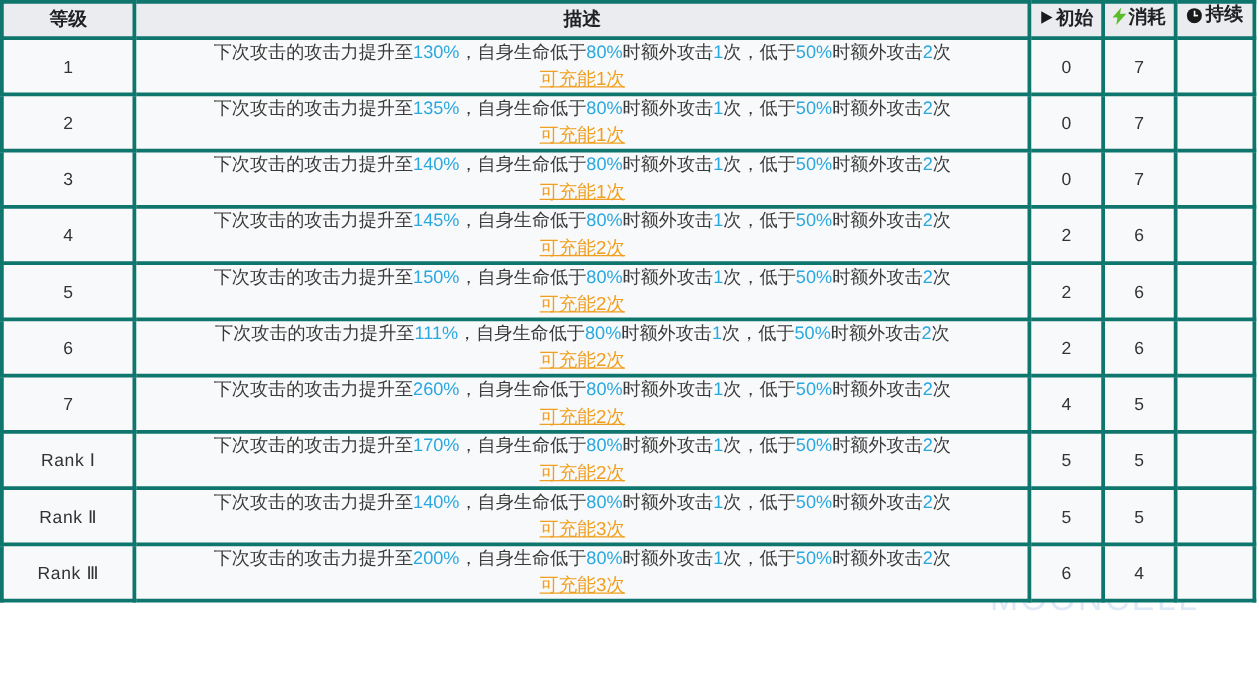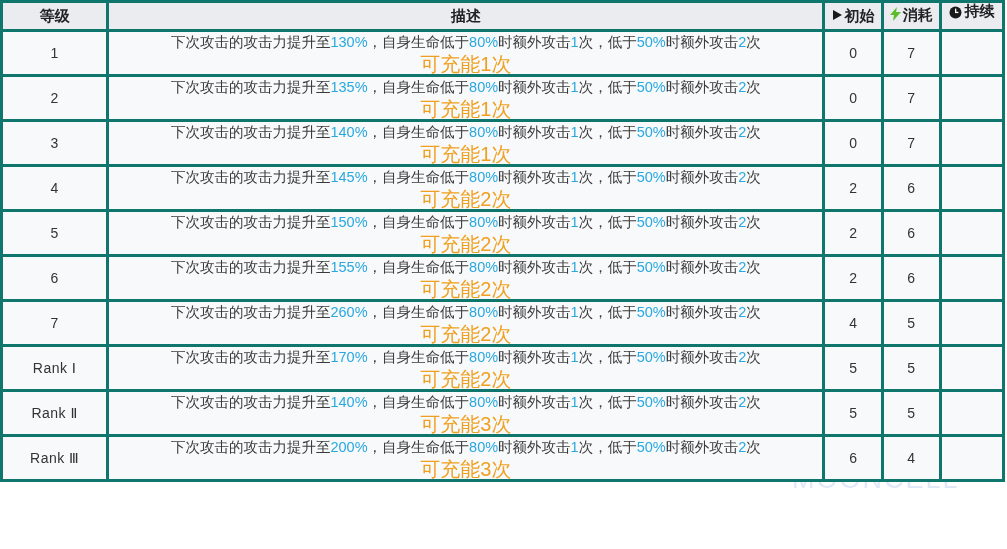--- a/index.html
+++ b/index.html
@@ -135,22 +135,23 @@
 
   .desc-line1 {
     display: block;
     font-size: 14.5px;
     white-space: nowrap;
     color: #3a3a3a;
   }
   .desc-line2 {
     display: block;
     margin-top: 2px;
-    font-size: 20px;
+    font-size: 15px;
     color: #f0a020;
+    text-decoration: underline;
   }
   .hl { color: #29a8e0; }
   .hl-num { color: #29a8e0; }
 </style>
 </head>
 <body>
 
 <div class="skill-table-wrap">
 
   <div class="watermark">
@@ -271,21 +272,21 @@
             <span class="desc-line1"><span>下次攻击的攻击力提升至</span><span class="hl">150%</span><span>，自身生命低于</span><span class="hl">80%</span><span>时额外攻击</span><span class="hl-num">1</span><span>次，低于</span><span class="hl">50%</span><span>时额外攻击</span><span class="hl-num">2</span><span>次</span></span>
             <span class="desc-line2">可充能2次</span>
           </td>
           <td class="c-num">2</td>
           <td class="c-num">6</td>
           <td class="c-num c-dur"></td>
         </tr>
         <tr>
           <td class="c-lv">6</td>
           <td class="c-desc">
-            <span class="desc-line1"><span>下次攻击的攻击力提升至</span><span class="hl">155%</span><span>，自身生命低于</span><span class="hl">80%</span><span>时额外攻击</span><span class="hl-num">1</span><span>次，低于</span><span class="hl">50%</span><span>时额外攻击</span><span class="hl-num">2</span><span>次</span></span>
+            <span class="desc-line1"><span>下次攻击的攻击力提升至</span><span class="hl">111%</span><span>，自身生命低于</span><span class="hl">80%</span><span>时额外攻击</span><span class="hl-num">1</span><span>次，低于</span><span class="hl">50%</span><span>时额外攻击</span><span class="hl-num">2</span><span>次</span></span>
             <span class="desc-line2">可充能2次</span>
           </td>
           <td class="c-num">2</td>
           <td class="c-num">6</td>
           <td class="c-num c-dur"></td>
         </tr>
         <tr>
           <td class="c-lv">7</td>
           <td class="c-desc">
             <span class="desc-line1"><span>下次攻击的攻击力提升至</span><span class="hl">260%</span><span>，自身生命低于</span><span class="hl">80%</span><span>时额外攻击</span><span class="hl-num">1</span><span>次，低于</span><span class="hl">50%</span><span>时额外攻击</span><span class="hl-num">2</span><span>次</span></span>

